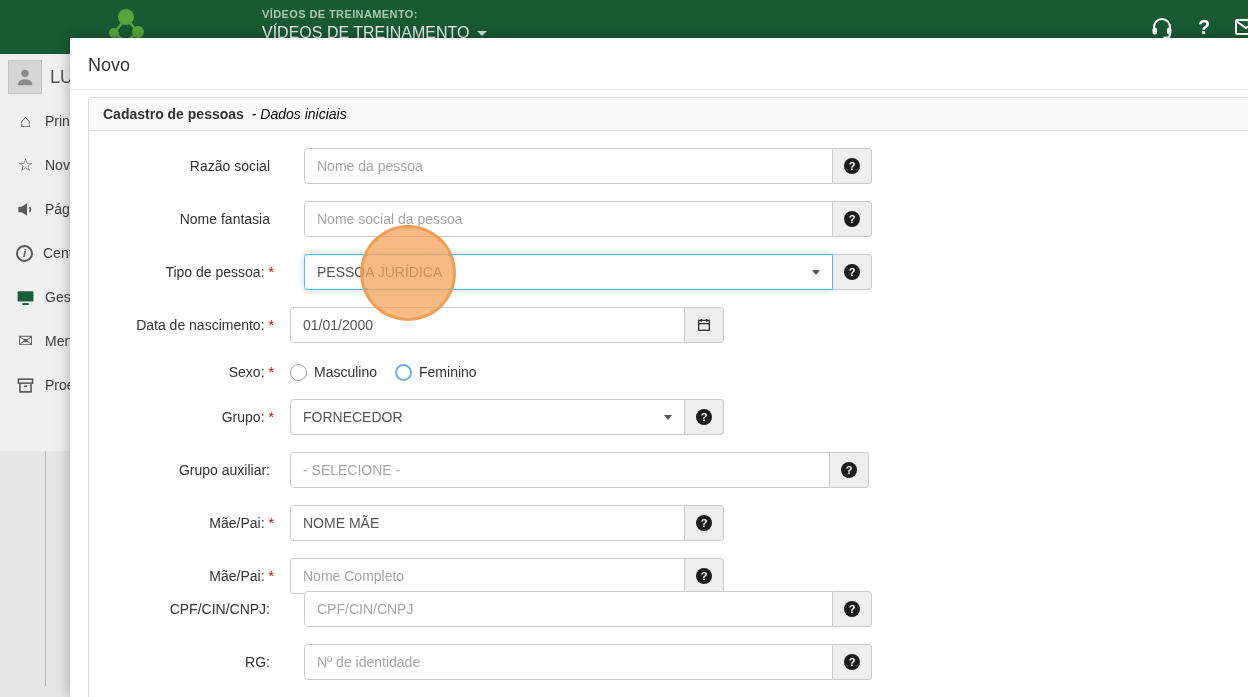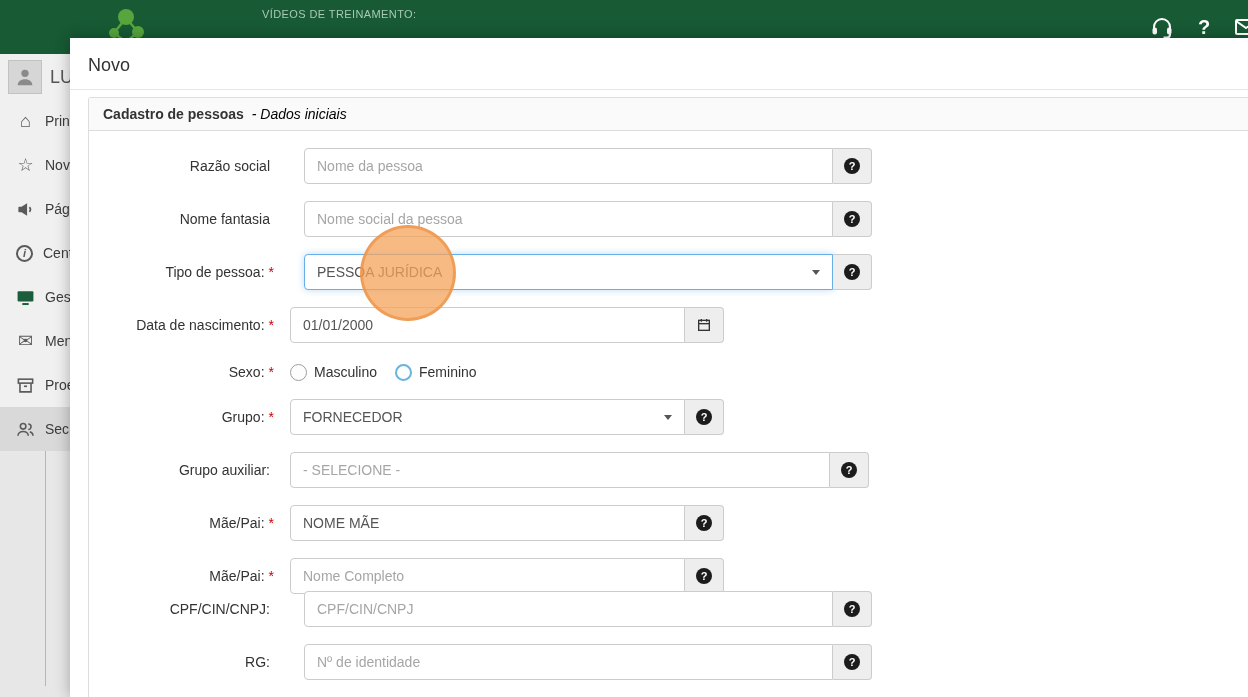--- a/index.html
+++ b/index.html
@@ -3,21 +3,21 @@
 <meta charset="utf-8">
 <style>
   * { box-sizing: border-box; margin: 0; padding: 0; }
   html, body { width: 1248px; height: 697px; overflow: hidden; }
   body { font-family: "Liberation Sans", sans-serif; font-size: 14px; color: #333; background: #fff; position: relative; }
 
   
   .appbar { position: absolute; top: 0; left: 0; width: 1248px; height: 54px; background: #175a34; z-index: 1; }
   .logo { position: absolute; left: 104px; top: 3px; width: 46px; height: 48px; }
   .hdr-texts { position: absolute; left: 262px; top: 8px; }
-  .hdr-eyebrow { font-size: 11px; font-weight: normal; letter-spacing: .4px; color: #a9c9b5; }
+  .hdr-eyebrow { font-size: 11px; font-weight: bold; letter-spacing: .4px; color: #a9c9b5; }
   .hdr-title { font-size: 16px; color: #e7efe9; margin-top: 4px; display: flex; align-items: center; gap: 8px; }
   .hdr-caret { width: 0; height: 0; border-left: 5px solid transparent; border-right: 5px solid transparent; border-top: 5px solid #cfe0d5; display: inline-block; }
   .hdr-icons { position: absolute; right: 0; top: 0; height: 54px; display: flex; align-items: center; gap: 22px; color: #fff; padding-right: 0; }
   .hicon { width: 24px; height: 24px; color: #fff; cursor: pointer; }
   .hicon svg { width: 100%; height: 100%; }
   .hicon.qmark { font-size: 20px; font-weight: bold; text-align: center; line-height: 24px; width: 16px; }
   .hicon.mailpos { margin-right: -10px; }
 
   
   .sidebar { position: absolute; top: 54px; left: 0; width: 80px; height: 643px; background: #f0f0f0; z-index: 1; color: #444; }
@@ -94,20 +94,24 @@
       <g fill="#57a63d">
         <circle cx="22" cy="14" r="8"></circle>
         <circle cx="10" cy="30" r="5"></circle>
         <circle cx="34" cy="29" r="6"></circle>
         <circle cx="22" cy="40" r="4"></circle>
       </g>
     </svg>
   </span>
   <div class="hdr-texts">
     <div class="hdr-eyebrow">VÍDEOS DE TREINAMENTO:</div>
+    <div class="hdr-title">
+      <span>VÍDEOS DE TREINAMENTO</span>
+      <span class="hdr-caret"></span>
+    </div>
   </div>
   <div class="hdr-icons">
     <span class="hicon">
       <svg viewBox="0 0 24 24" fill="none" stroke="currentColor" stroke-width="2">
         <path d="M4 14v-2a8 8 0 0 1 16 0v2"></path>
         <rect x="2.5" y="12.5" width="4.5" height="7" rx="2" fill="currentColor" stroke="none"></rect>
         <rect x="17" y="12.5" width="4.5" height="7" rx="2" fill="currentColor" stroke="none"></rect>
         <path d="M20 18v1.5a3 3 0 0 1-3 3h-3.5"></path>
       </svg>
     </span>
@@ -170,31 +174,20 @@
     <div class="mitem">
       <span class="micon">
         <svg viewBox="0 0 24 24" fill="none" stroke="currentColor" stroke-width="2">
             <rect x="3" y="4" width="18" height="5"></rect>
             <path d="M5 9v11h14V9"></path>
             <path d="M10 13h4"></path>
           </svg>
       </span>
       <span class="mlabel">Proe</span>
     </div>
-    <div class="mitem active">
-      <span class="micon">
-        <svg viewBox="0 0 24 24" fill="none" stroke="currentColor" stroke-width="2">
-            <circle cx="9" cy="8" r="3.5"></circle>
-            <path d="M2.5 20c0-3.5 3-5.5 6.5-5.5s6.5 2 6.5 5.5"></path>
-            <path d="M15.5 5a3.5 3.5 0 0 1 0 7"></path>
-            <path d="M17.5 14.8c2.4.8 4 2.4 4 5.2"></path>
-          </svg>
-      </span>
-      <span class="mlabel">Sec</span>
-    </div>
   </div>
 
   <div class="submenu">
     <div class="treeline"></div>
 
   </div>
 </div>
 
 <div class="modal">
   <div class="modal-title">Novo</div>

